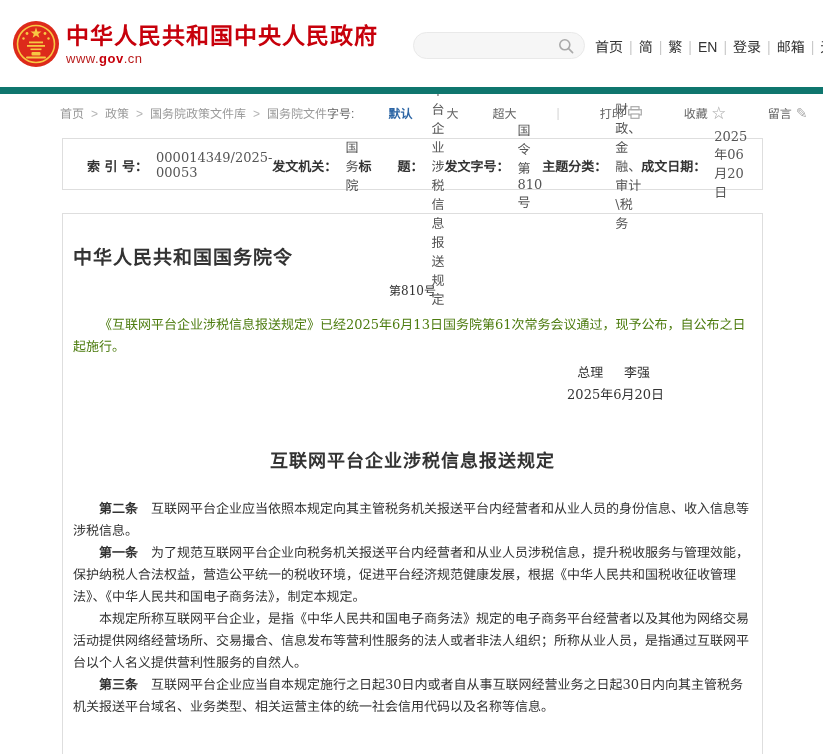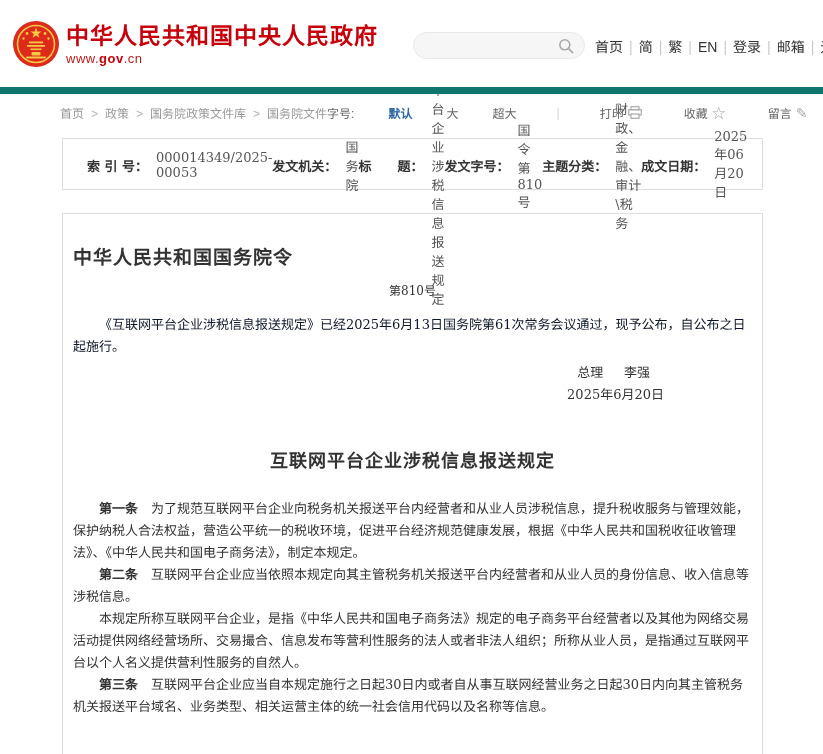--- a/index.html
+++ b/index.html
@@ -54,21 +54,21 @@
   .meta-col.right { flex:1; }
   .meta-row { height:26px; display:flex; align-items:center; font-size:13px; }
   .meta-label { font-weight:bold; color:#333; margin-right:8px; white-space:pre; }
   .meta-value { color:#555; }
 
   
   .content-box { margin:23px 0 0 62px; width:701px; border:1px solid #dedede;
                  padding:28px 10px 40px 10px; min-height:520px; }
   .decree-title { text-align:left; font-size:19px; font-weight:bold; color:#333; letter-spacing:1px; }
   .decree-no { text-align:center; font-size:12px; color:#333; margin-top:12px; }
-  .decree-body { font-size:13px; color:#0f172a; line-height:22px; text-indent:2em; margin-top:16px; }
+  .decree-body { font-size:13px; color:#4d7c0f; line-height:22px; text-indent:2em; margin-top:16px; }
   .sig-line { text-align:right; font-size:13px; color:#333; line-height:22px; padding-right:88px; }
   .sig-line.name { margin-top:4px; padding-right:102px; }
   .sig-title { margin-right:1.6em; }
   .article-title { text-align:center; font-size:18px; font-weight:bold; color:#333;
                    margin-top:40px; letter-spacing:1px; }
   .article-body { margin-top:26px; }
   .para { font-size:13px; color:#333; line-height:22px; text-indent:2em; }
   .para .lead { font-weight:bold; }
 </style>
 </head>
@@ -199,20 +199,20 @@
     <div class="decree-no">第810号</div>
     <p class="decree-body">《互联网平台企业涉税信息报送规定》已经2025年6月13日国务院第61次常务会议通过，现予公布，自公布之日起施行。</p>
     <div class="sig-line name">
       <span class="sig-title">总理</span><span>李强</span>
     </div>
     <div class="sig-line">2025年6月20日</div>
 
     <div class="article-title">互联网平台企业涉税信息报送规定</div>
 
     <div class="article-body">
+      <p class="para"><span class="lead">第二条　</span><span>互联网平台企业应当依照本规定向其主管税务机关报送平台内经营者和从业人员的身份信息、收入信息等涉税信息。</span></p>
       <p class="para"><span class="lead">第一条　</span><span>为了规范互联网平台企业向税务机关报送平台内经营者和从业人员涉税信息，提升税收服务与管理效能，保护纳税人合法权益，营造公平统一的税收环境，促进平台经济规范健康发展，根据《中华人民共和国税收征收管理法》、《中华人民共和国电子商务法》，制定本规定。</span></p>
-      <p class="para"><span class="lead">第二条　</span><span>互联网平台企业应当依照本规定向其主管税务机关报送平台内经营者和从业人员的身份信息、收入信息等涉税信息。</span></p>
       <p class="para"><span class="lead"></span><span>本规定所称互联网平台企业，是指《中华人民共和国电子商务法》规定的电子商务平台经营者以及其他为网络交易活动提供网络经营场所、交易撮合、信息发布等营利性服务的法人或者非法人组织；所称从业人员，是指通过互联网平台以个人名义提供营利性服务的自然人。</span></p>
       <p class="para"><span class="lead">第三条　</span><span>互联网平台企业应当自本规定施行之日起30日内或者自从事互联网经营业务之日起30日内向其主管税务机关报送平台域名、业务类型、相关运营主体的统一社会信用代码以及名称等信息。</span></p>
 
     </div>
   </div>
 </div>
 
 </body></html>

